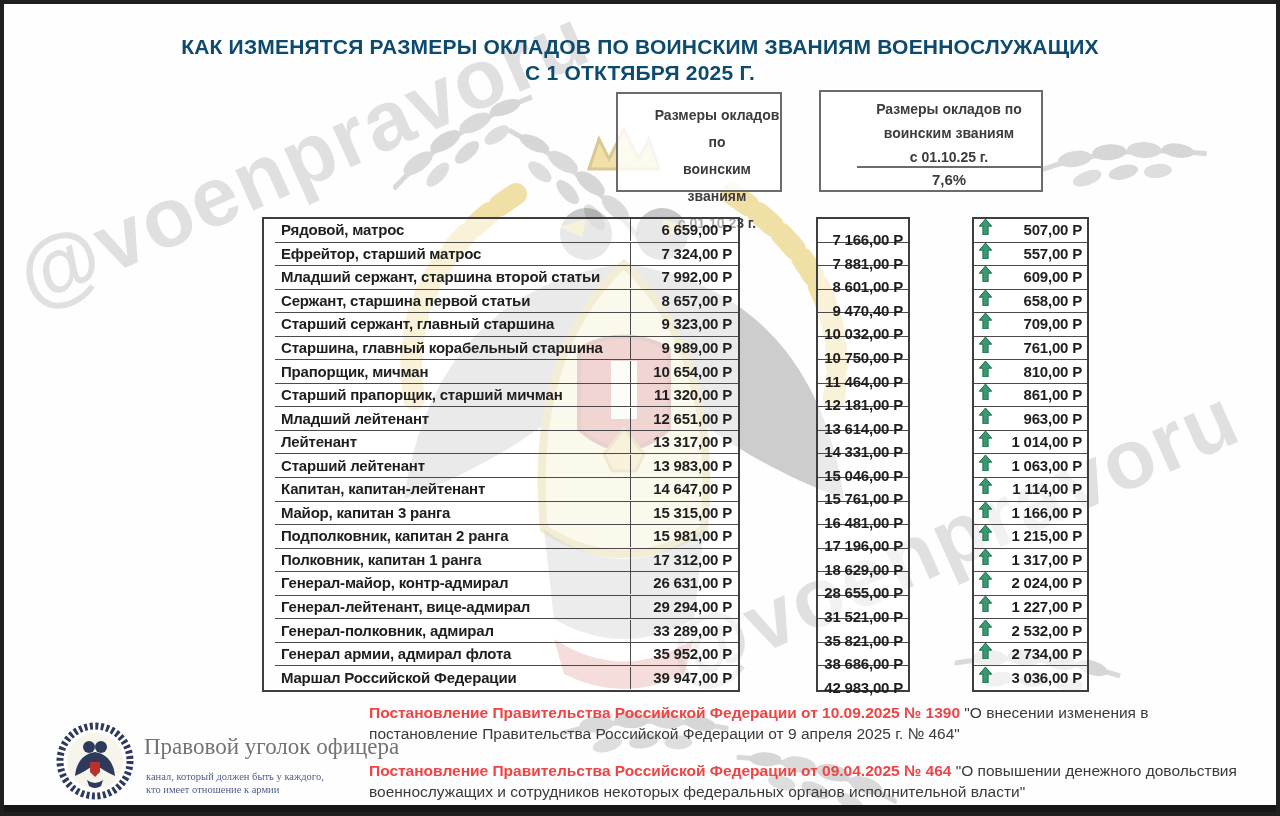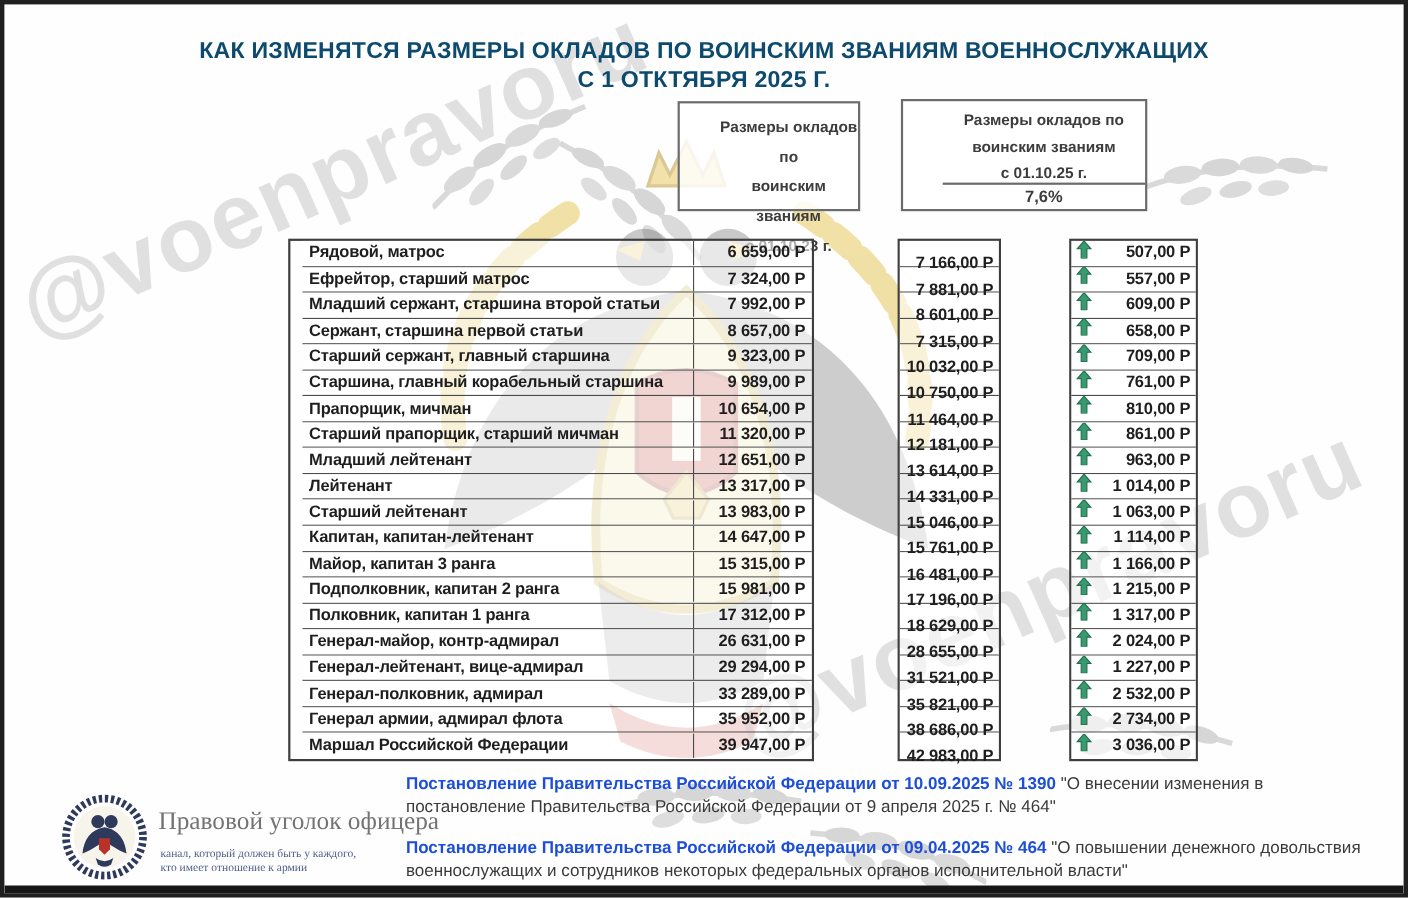--- a/index.html
+++ b/index.html
@@ -56,21 +56,21 @@
   #table-2025{left:812px; width:94px;}
   #table-2025 .val{flex:1; text-align:right; padding-right:5px;margin-top:20px;}
   #table-diff{left:968px; width:117px;}
   #table-diff .diffcell{flex:1; display:flex; justify-content:space-between; align-items:center; padding:0 5px 0 4px;}
   .arrow-ic{display:inline-flex; width:15px; height:16px;}
   
   .footer-text{
     position:absolute; z-index:3; left:365px; width:884px;
     font-size:15.5px; line-height:21px; color:#3a3a3a;
   }
-  .footer-text b{color:#1d4ed8;}
+  .footer-text b{color:#ef4444;}
   .ft1{top:698px;}
   .ft2{top:756px;}
   .logo{position:absolute; z-index:3; left:50px; top:714px; width:310px;}
   .logo-emblem{position:absolute; left:0; top:2px;}
   .logo-title{
     position:absolute; left:90px; top:16px; white-space:nowrap;
     font-family:"Liberation Serif","DejaVu Serif",serif;
     font-size:23px; color:#737373;
   }
   .logo-sub{
@@ -246,21 +246,21 @@
       <div class="trow">
         <div class="cell val">7 166,00 Р</div>
       </div>
       <div class="trow">
         <div class="cell val">7 881,00 Р</div>
       </div>
       <div class="trow">
         <div class="cell val">8 601,00 Р</div>
       </div>
       <div class="trow">
-        <div class="cell val">7 315,00 Р</div>
+        <div class="cell val">9 470,40 Р</div>
       </div>
       <div class="trow">
         <div class="cell val">10 032,00 Р</div>
       </div>
       <div class="trow">
         <div class="cell val">10 750,00 Р</div>
       </div>
       <div class="trow">
         <div class="cell val">11 464,00 Р</div>
       </div>

